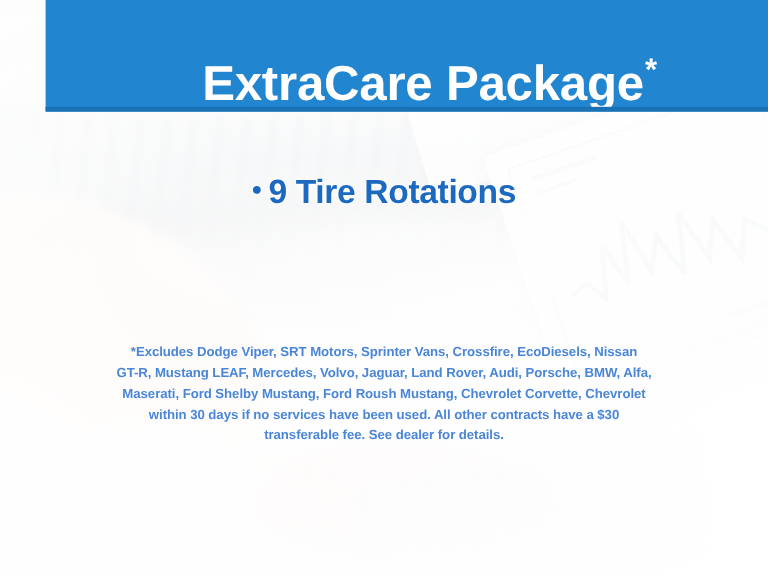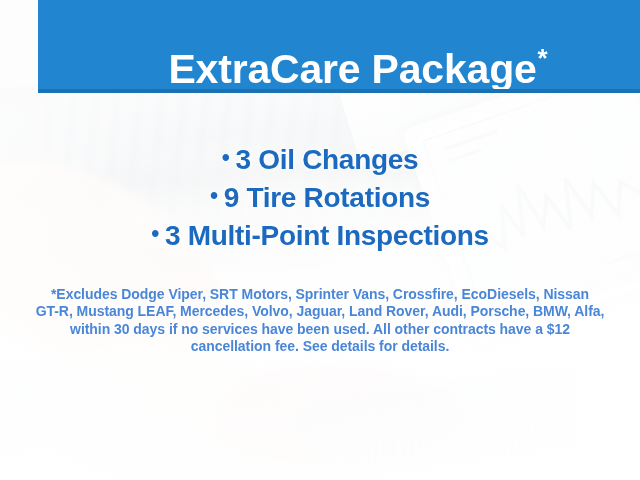--- a/index.html
+++ b/index.html
@@ -308,21 +308,21 @@
   }
 
   
   .disclaimer {
     position: absolute;
     left: 26px;
     right: 26px;
     top: 286px;
     z-index: 3;
     color: #4a86d8;
-    font-size: 14px;
+    font-size: 11px;
     font-weight: bold;
     line-height: 17.3px;
     text-align: center;
     letter-spacing: -0.05px;
     text-shadow: 0 0 5px rgba(255,255,255,0.92), 0 0 2px rgba(255,255,255,0.92);
   }
   .disclaimer .dline {
     display: block;
     white-space: nowrap;
   }
@@ -360,25 +360,24 @@
 
     <div class="bg-veil"></div>
     <div class="bg-glow"></div>
   </div>
 
   <div class="header">
     <h1 class="header-title"><span>ExtraCare Package</span><span class="ast">*</span></h1>
   </div>
 
   <ul class="benefits">
-    <li class="benefit"><span class="dot">•</span><span>3 Oil Changes</span></li>
     <li class="benefit"><span class="dot">•</span><span>9 Tire Rotations</span></li>
-    <li class="benefit"><span class="dot">•</span><span>3 Multi-Point Inspections</span></li>
   </ul>
 
   <div class="disclaimer">
     <span class="dline">*Excludes Dodge Viper, SRT Motors, Sprinter Vans, Crossfire, EcoDiesels, Nissan</span>
     <span class="dline">GT-R, Mustang LEAF, Mercedes, Volvo, Jaguar, Land Rover, Audi, Porsche, BMW, Alfa,</span>
-    <span class="dline">within 30 days if no services have been used. All other contracts have a $12</span>
-    <span class="dline">cancellation fee. See details for details.</span>
+    <span class="dline">Maserati, Ford Shelby Mustang, Ford Roush Mustang, Chevrolet Corvette, Chevrolet</span>
+    <span class="dline">within 30 days if no services have been used. All other contracts have a $30</span>
+    <span class="dline">transferable fee. See dealer for details.</span>
   </div>
 
 </div>
 
 </body></html>

